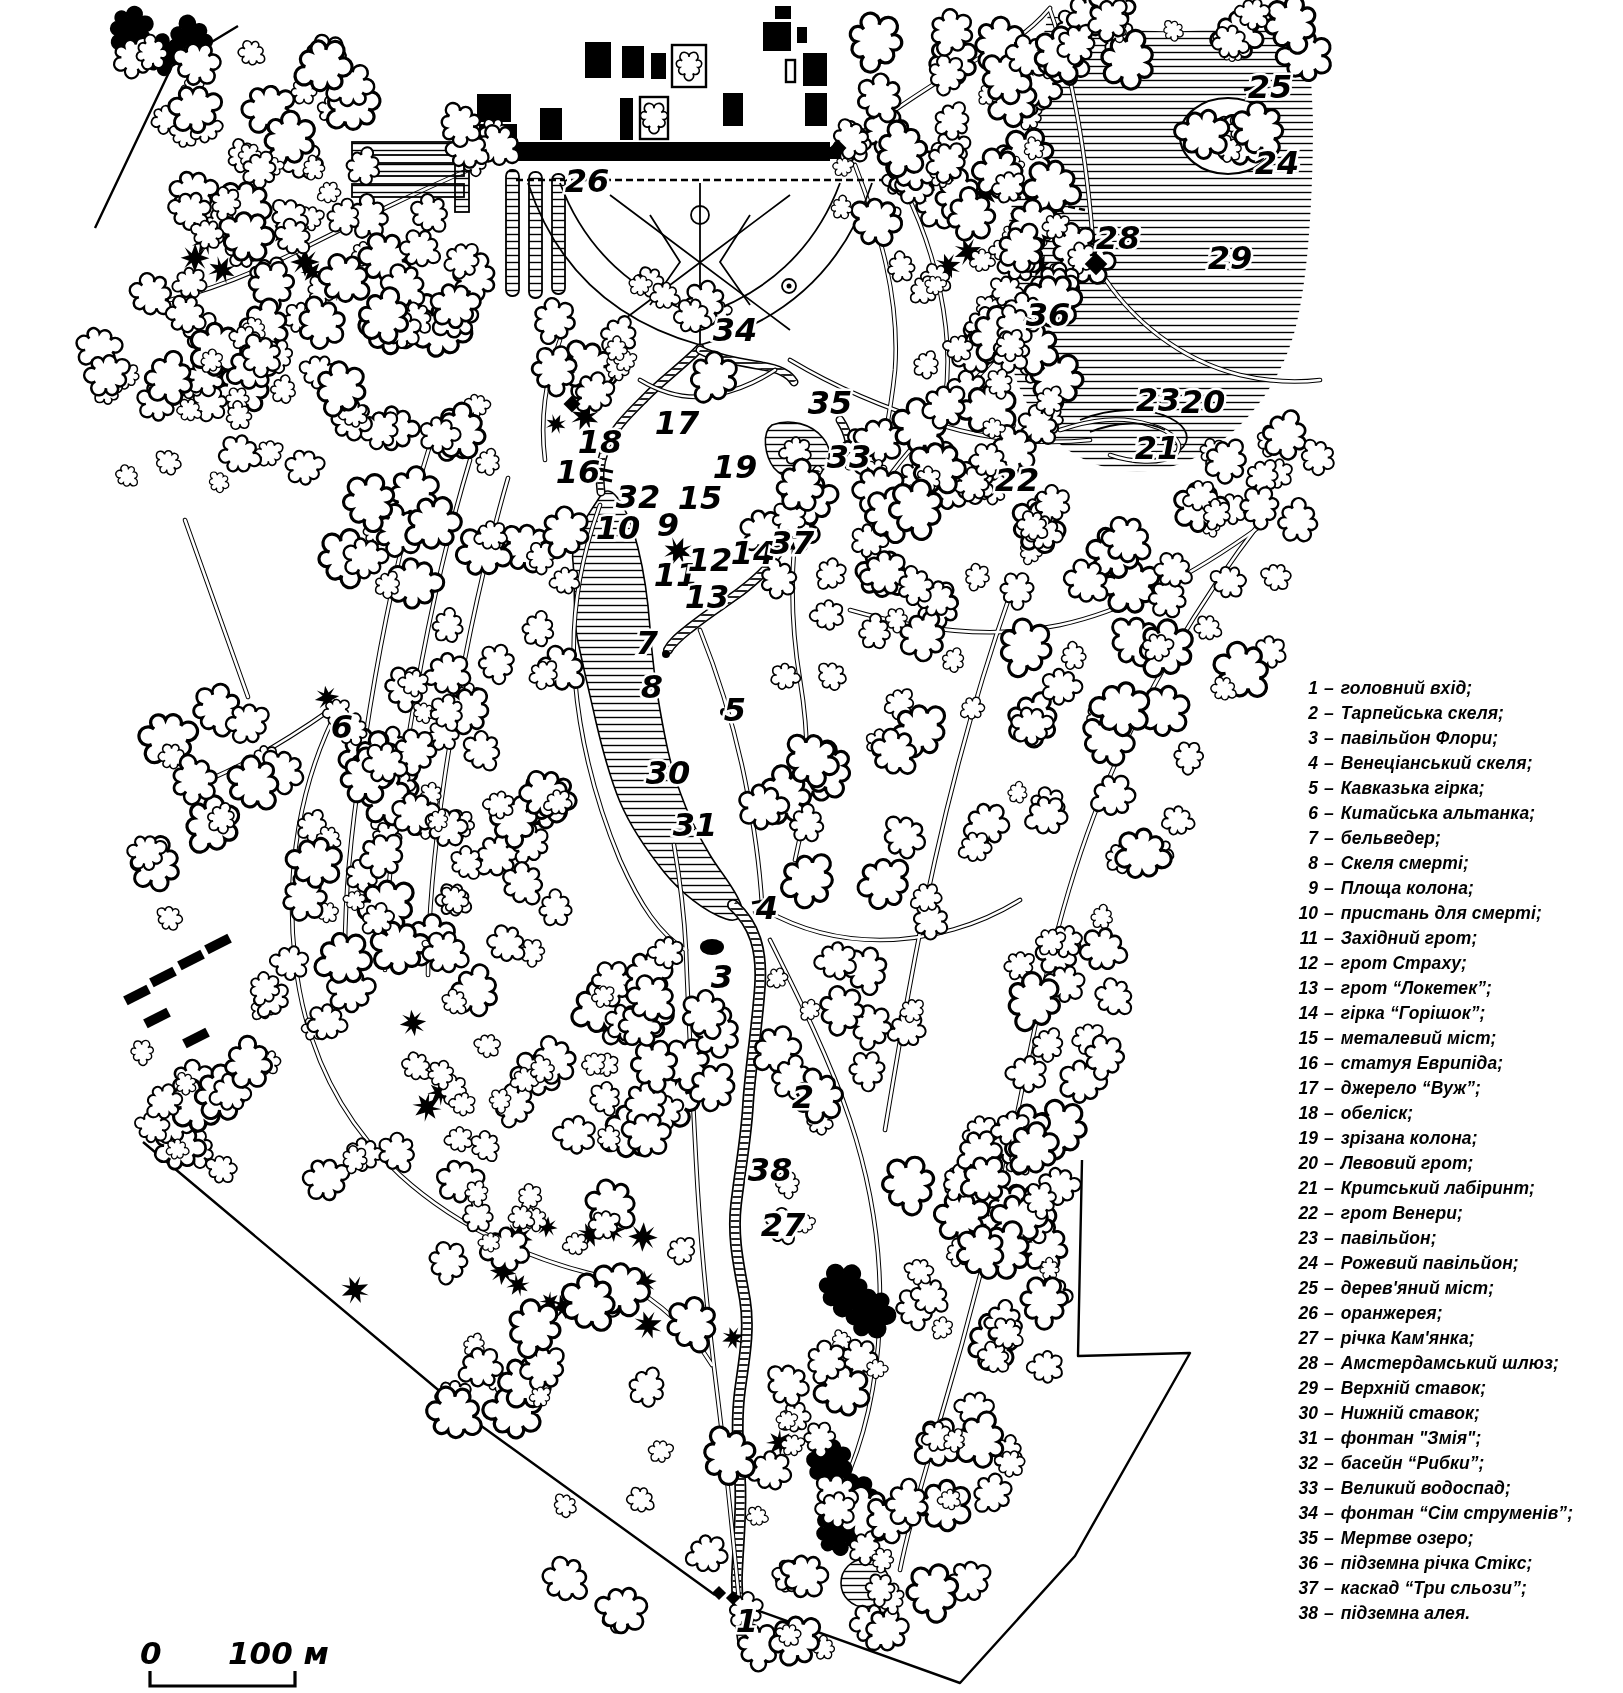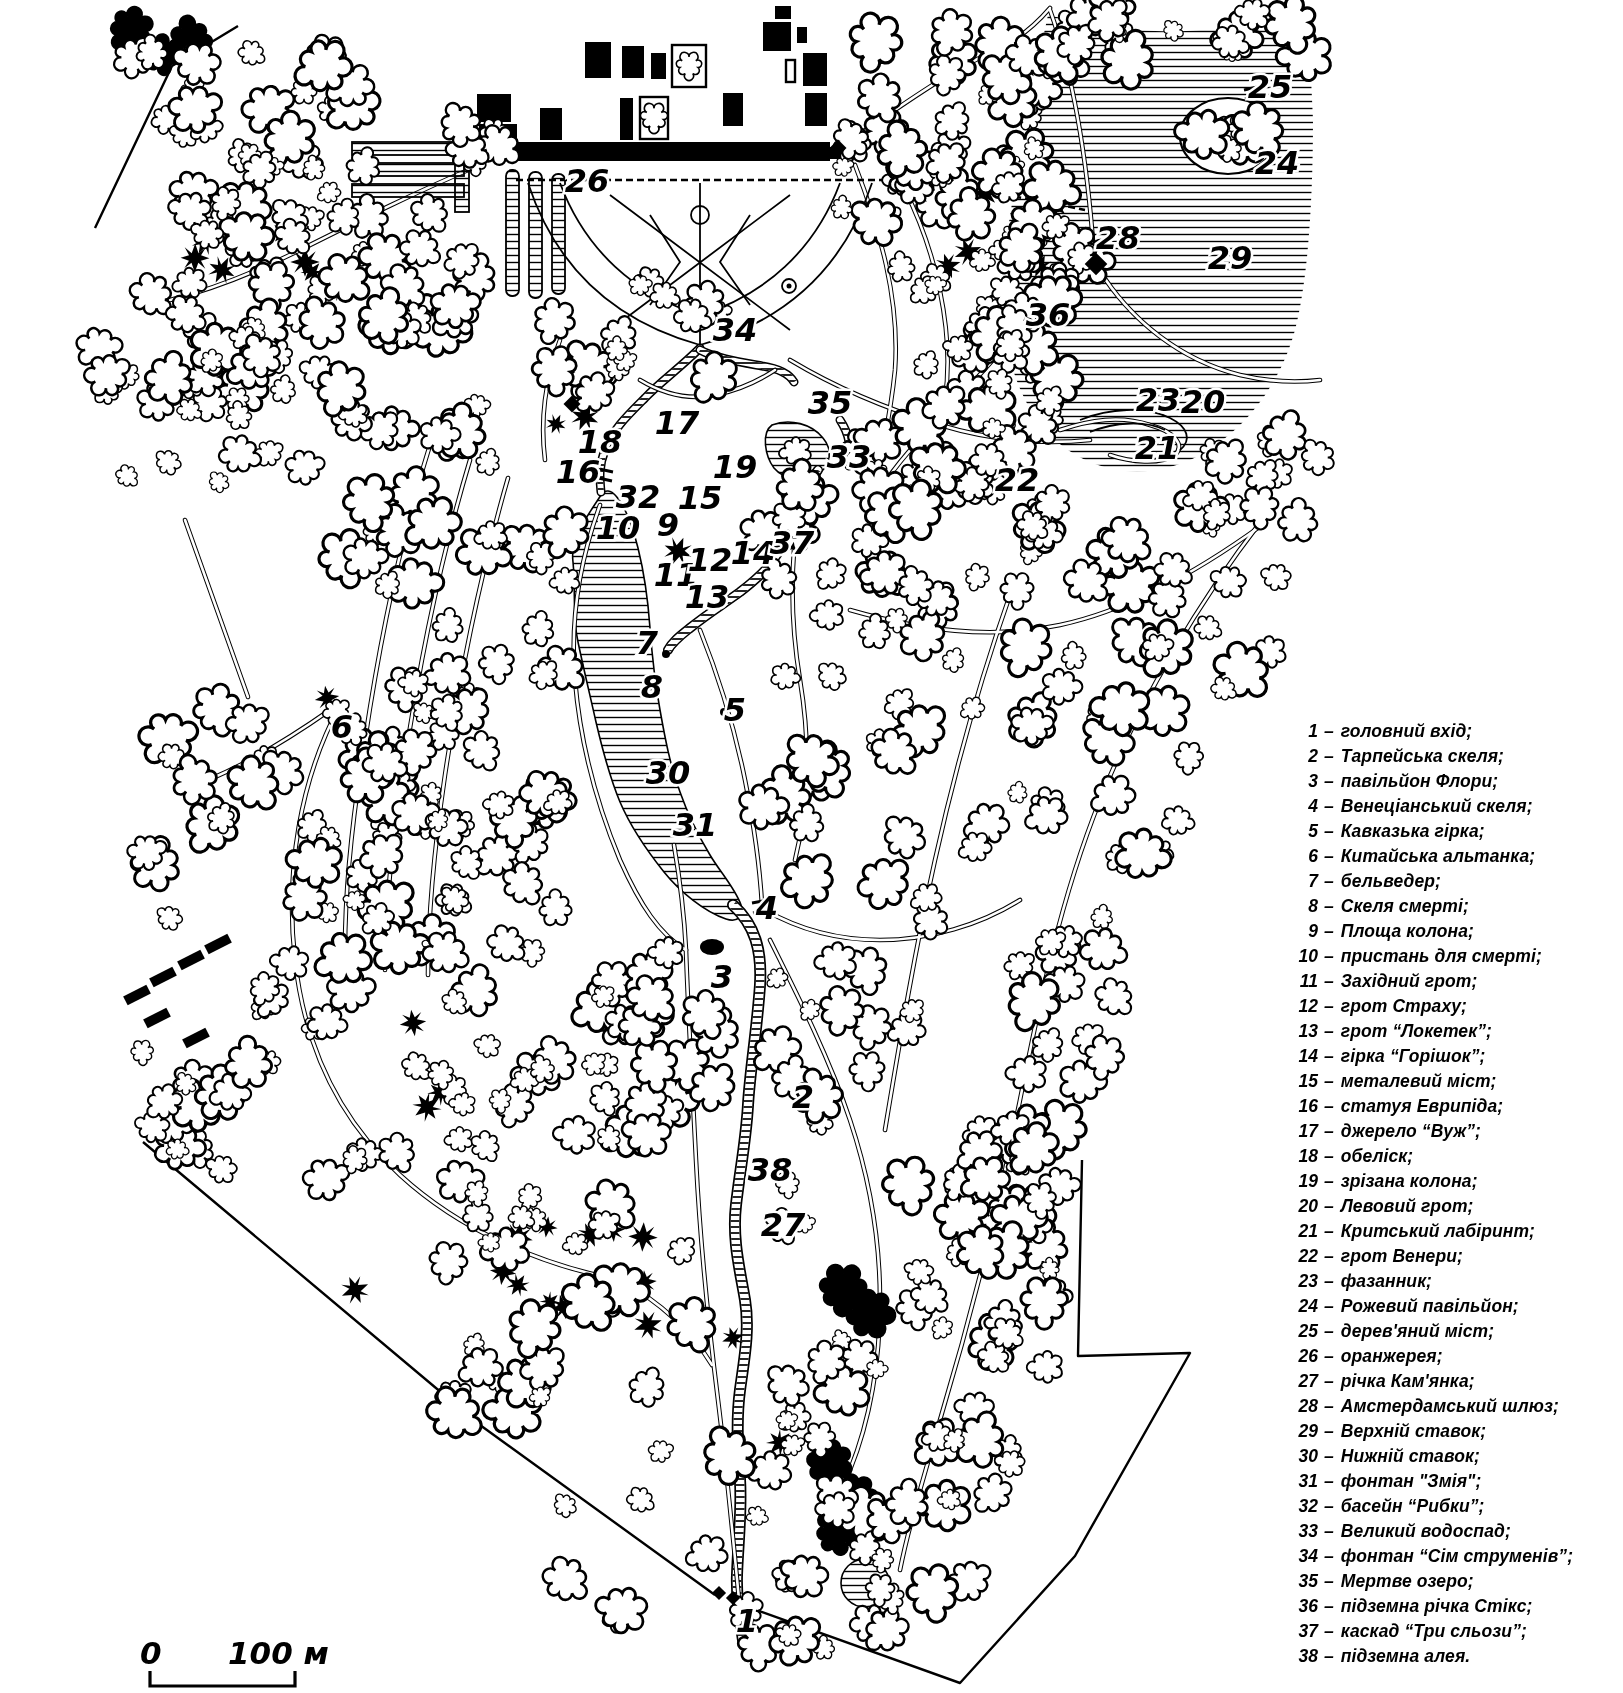--- a/index.html
+++ b/index.html
@@ -21,21 +21,21 @@
   .ghouse{fill:url(#wave);stroke:#000;stroke-width:1.8;}
   .thin{fill:none;stroke:#000;stroke-width:1.8;}
   .hedge{fill:none;stroke:#000;stroke-width:2.6;stroke-dasharray:7 4;}
   .maplabel{font:italic 700 32px "DejaVu Sans",sans-serif;fill:#000;stroke:#fff;stroke-width:5px;paint-order:stroke;text-anchor:middle;}
   .scaletxt{font:italic 700 31px "DejaVu Sans",sans-serif;fill:#000;}
   #legend{position:absolute;left:1282px;top:678px;width:340px;
           font:italic 700 17.5px "Liberation Sans",sans-serif;color:#000;}
   .legend-row{display:flex;align-items:baseline;height:25px;white-space:nowrap;}
   .legend-num{width:36px;text-align:right;flex:0 0 36px;}
   .legend-dash{margin:0 7px 0 6px;font-weight:700;}
-  .legend-text{letter-spacing:0.1px;margin-top:43px;}
+  .legend-text{letter-spacing:0.1px;}
 </style>
 </head>
 <body>
 
 <svg id="map-svg" width="1623" height="1693" viewBox="0 0 1623 1693">
   <defs>
     <pattern id="wave" width="9" height="7" patternUnits="userSpaceOnUse">
       <path d="M0,3.5 H9" stroke="#000" stroke-width="1.4" fill="none"></path>
     </pattern>
     <pattern id="rung" width="9" height="6" patternUnits="userSpaceOnUse">
@@ -1133,21 +1133,21 @@
       <span class="legend-text">Критський лабіринт;</span>
     </div>
     <div class="legend-row">
       <span class="legend-num">22</span>
       <span class="legend-dash">–</span>
       <span class="legend-text">грот Венери;</span>
     </div>
     <div class="legend-row">
       <span class="legend-num">23</span>
       <span class="legend-dash">–</span>
-      <span class="legend-text">фазанник;</span>
+      <span class="legend-text">павільйон;</span>
     </div>
     <div class="legend-row">
       <span class="legend-num">24</span>
       <span class="legend-dash">–</span>
       <span class="legend-text">Рожевий павільйон;</span>
     </div>
     <div class="legend-row">
       <span class="legend-num">25</span>
       <span class="legend-dash">–</span>
       <span class="legend-text">дерев'яний міст;</span>

